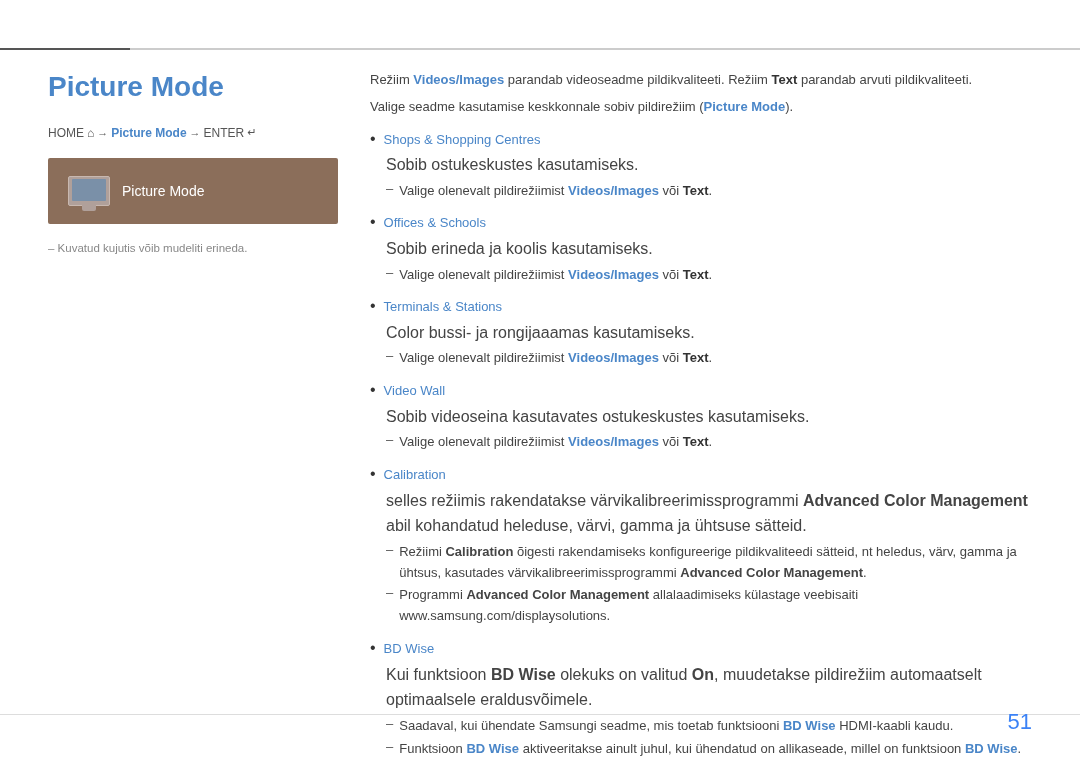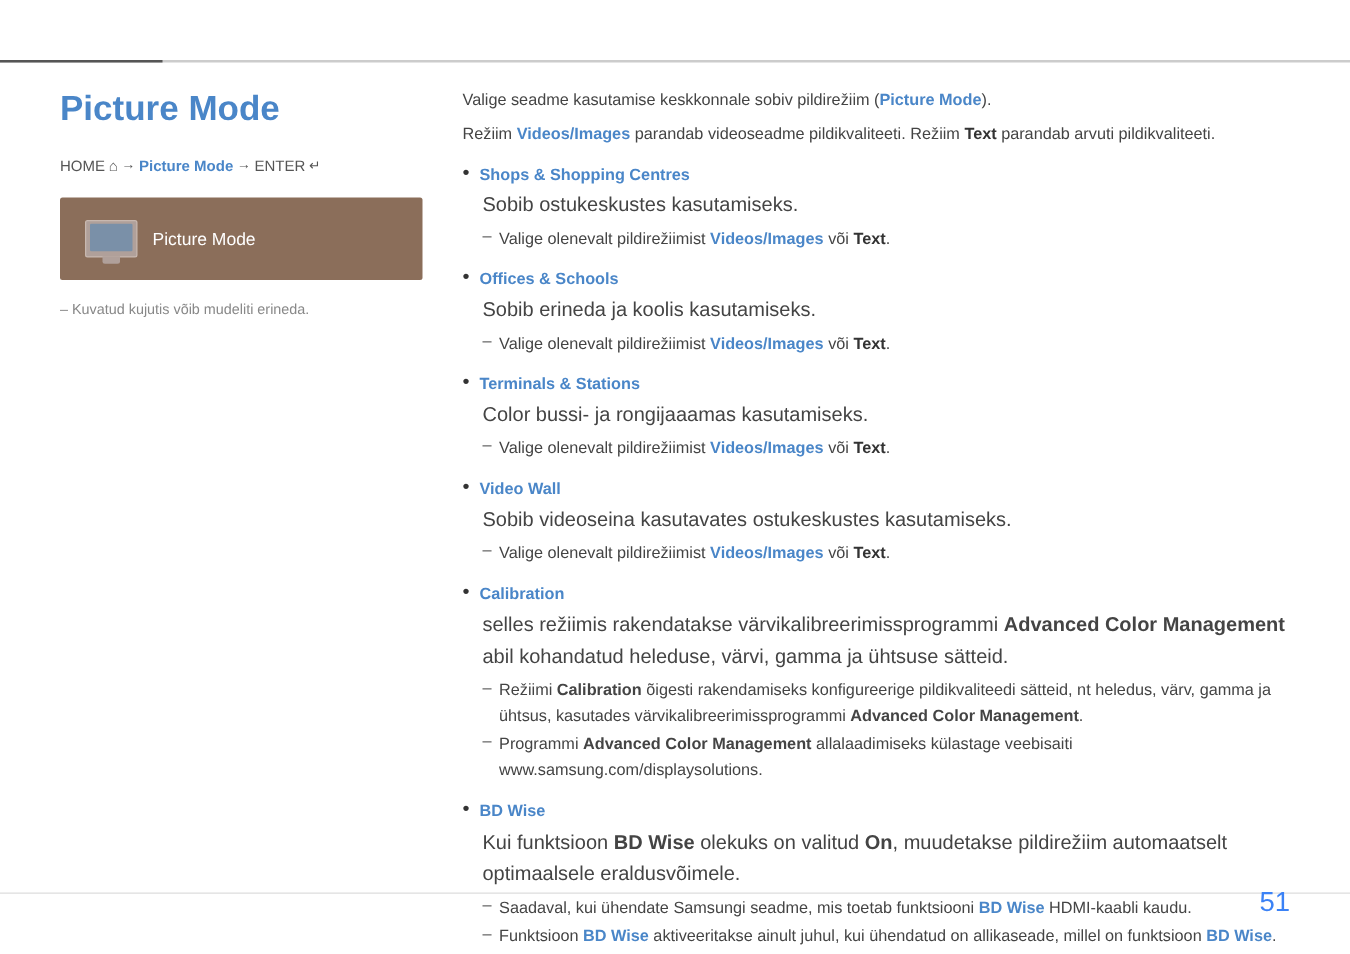--- a/index.html
+++ b/index.html
@@ -150,21 +150,21 @@
       margin-bottom: 3px;
     }
     .bullet {
       color: #333333;
       font-size: 16px;
       line-height: 1.2;
       flex-shrink: 0;
       margin-top: -1px;
     }
     .item-heading {
-      font-weight: bold;
+      font-weight: normal;
       color: #4a86c8;
       font-size: 13px;
       line-height: 1.5;
     }
 
     .item-body {
       font-size: 16px;
       color: #444444;
       line-height: 1.6;
       margin-left: 16px;
@@ -234,25 +234,25 @@
       <div class="monitor-screen"></div>
     </div>
     <span class="picture-mode-label">Picture Mode</span>
   </div>
 
   <div class="footnote">Kuvatud kujutis võib mudeliti erineda.</div>
 </div>
 
 <div class="right-column">
   <p class="intro-text">
+    Režiim <span class="bold-blue">Videos/Images</span> parandab videoseadme pildikvaliteeti. Režiim <span class="bold-dark">Text</span> parandab arvuti pildikvaliteeti.
+  </p>
+  <p class="intro-text">
     Valige seadme kasutamise keskkonnale sobiv pildirežiim (<span class="bold-blue">Picture Mode</span>).
   </p>
-  <p class="intro-text">
-    Režiim <span class="bold-blue">Videos/Images</span> parandab videoseadme pildikvaliteeti. Režiim <span class="bold-dark">Text</span> parandab arvuti pildikvaliteeti.
-  </p>
 
   <div class="content-list">
 
     <div class="list-item">
       <div class="bullet-row">
         <span class="bullet">•</span>
         <span class="item-heading">Shops &amp; Shopping Centres</span>
       </div>
       <div class="item-body">Sobib ostukeskustes kasutamiseks.</div>
       <div class="sub-item">

